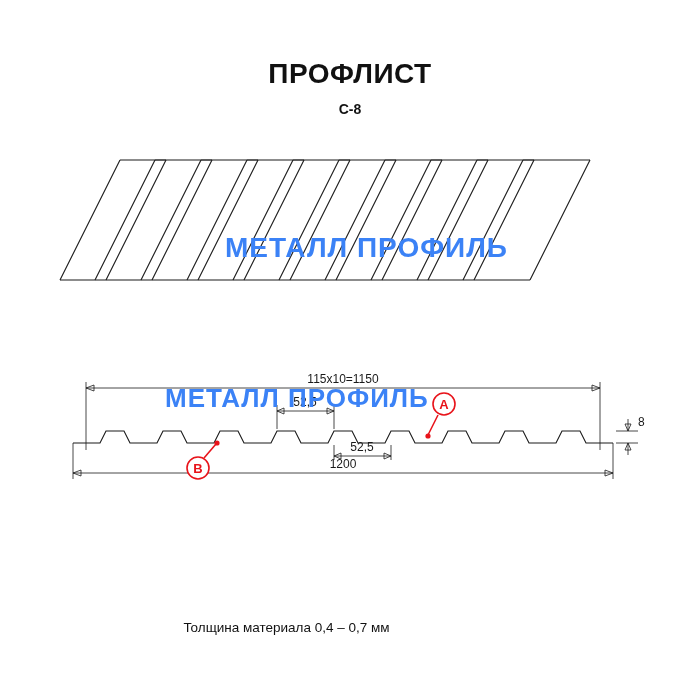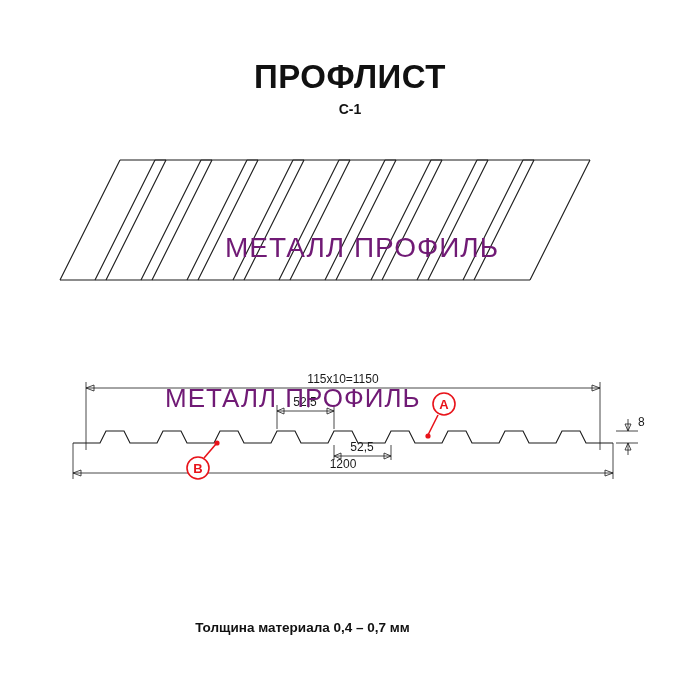--- a/index.html
+++ b/index.html
@@ -20,64 +20,64 @@
     width: 700px;
     height: 700px;
     box-sizing: border-box;
   }
   .title {
     position: absolute;
     top: 58px;
     left: 0;
     width: 700px;
     text-align: center;
-    font-size: 33px;
+    font-size: 28px;
     font-weight: bold;
     letter-spacing: 0.5px;
     color: #111111;
   }
   .subtitle {
     position: absolute;
     top: 101px;
     left: 0;
     width: 700px;
     text-align: center;
     font-size: 14px;
     font-weight: bold;
     color: #111111;
   }
   .footer-note {
     position: absolute;
     top: 620px;
-    left: 16px;
+    left: 0;
     width: 573px;
     text-align: center;
     font-size: 13.5px;
-    font-weight: bold;
+    font-weight: normal;
     color: #111111;
   }
   .iso-area {
     position: absolute;
     top: 140px;
     left: 60px;
     width: 580px;
     height: 170px;
   }
   .section-area {
     position: absolute;
     top: 355px;
     left: 38px;
     width: 610px;
     height: 140px;
   }
   .wm {
     position: absolute;
     pointer-events: none;
-    color: #701a75;
-    font-weight: normal;
+    color: #3b82f6;
+    font-weight: bold;
     font-family: "Liberation Sans", sans-serif;
     white-space: nowrap;
   }
   .wm1 {
     top: 232px;
     left: 225px;
     font-size: 28px;
     letter-spacing: 1px;
   }
   .wm2 {
@@ -103,21 +103,21 @@
     font-weight: bold;
     fill: #e8131a;
   }
 </style>
 </head>
 <body>
 
 <div class="page">
 
   <div class="title">ПРОФЛИСТ</div>
-  <div class="subtitle">С-1</div>
+  <div class="subtitle">С-8</div>
 
   <div class="iso-area">
     <svg width="580" height="170" viewBox="0 0 580 170">
       <g>
 
         <path class="ln" d="M 60 20 L 530 20"></path>
 
         <path class="ln" d="M 0 140 L 470 140"></path>
 
         <path class="ln" d="M 60 20 L 0 140"></path>

